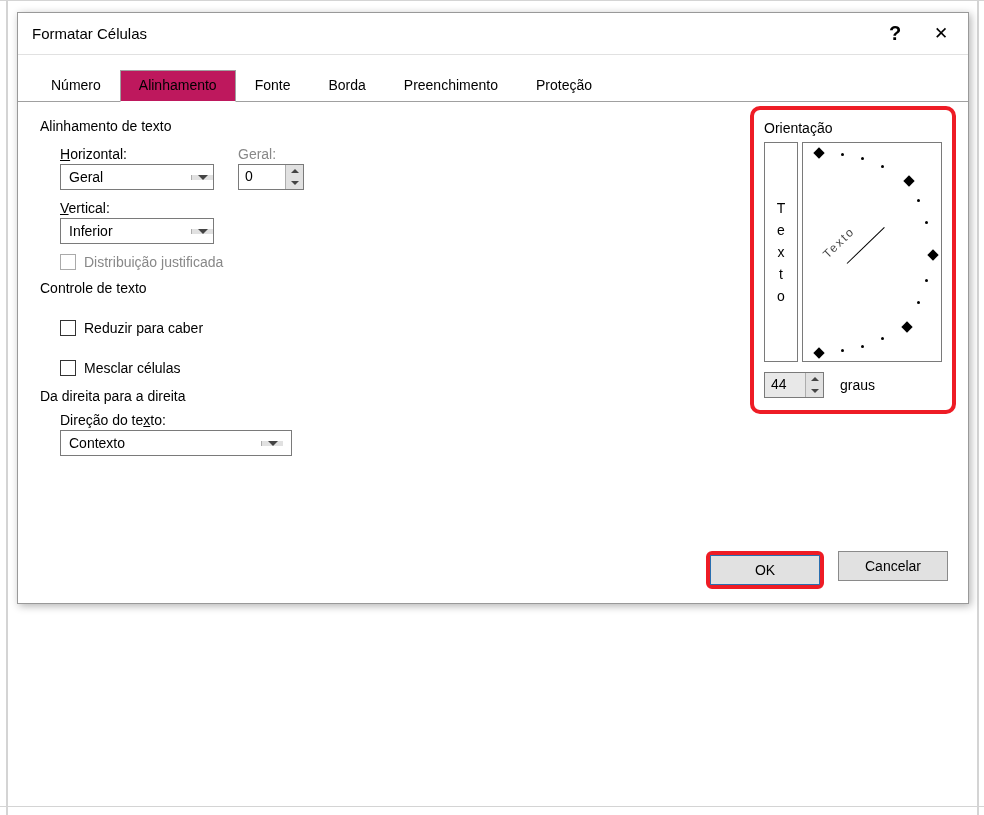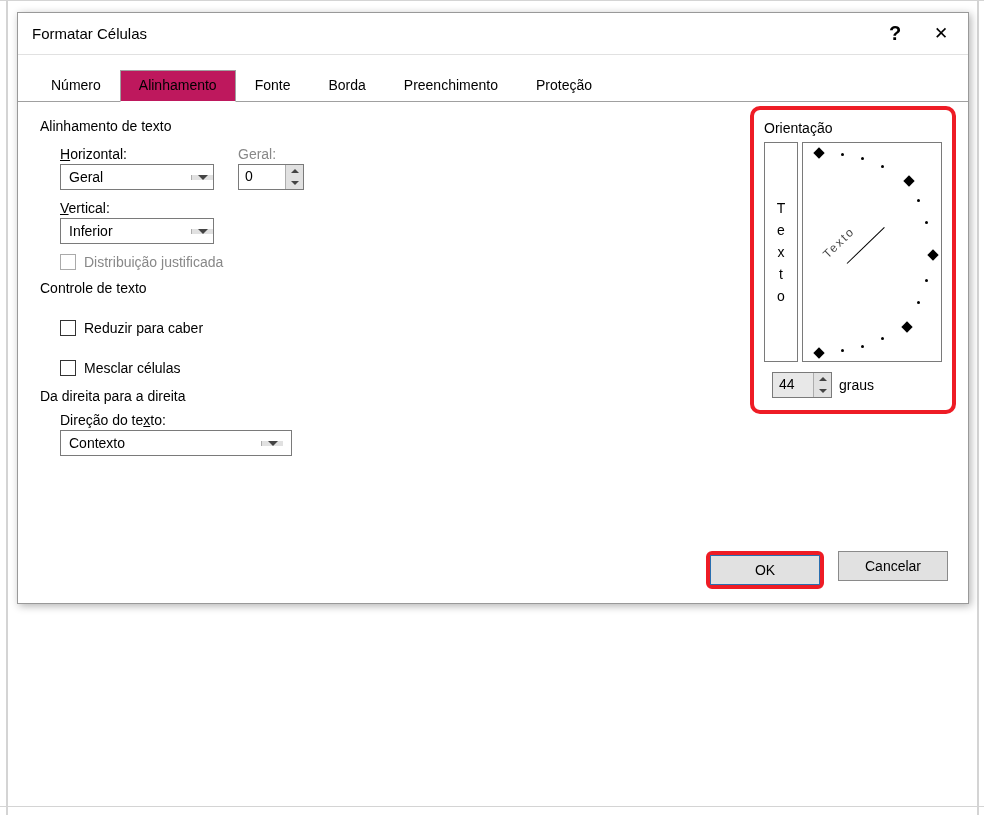--- a/index.html
+++ b/index.html
@@ -141,21 +141,21 @@
     align-items:center;
     justify-content:center;
     gap:6px;
     font-size:14px;
   }
   .orient-dial {
     flex:1;
     border:1px solid #7a7a7a;
     position:relative;
   }
-  .deg-row { margin-top:10px; display:flex; align-items:center; gap:7px;margin-left:8px; }
+  .deg-row { margin-top:10px; display:flex; align-items:center; gap:16px; }
   .deg-row .spinner .sp-text { width:40px; background:#e8e8e8; }
   .btnbar {
     position:absolute;
     bottom:14px; right:20px;
     display:flex; gap:14px;
   }
   .btn {
     width:110px; height:30px;
     border:1px solid #8a8a8a;
     background:#e1e1e1;

